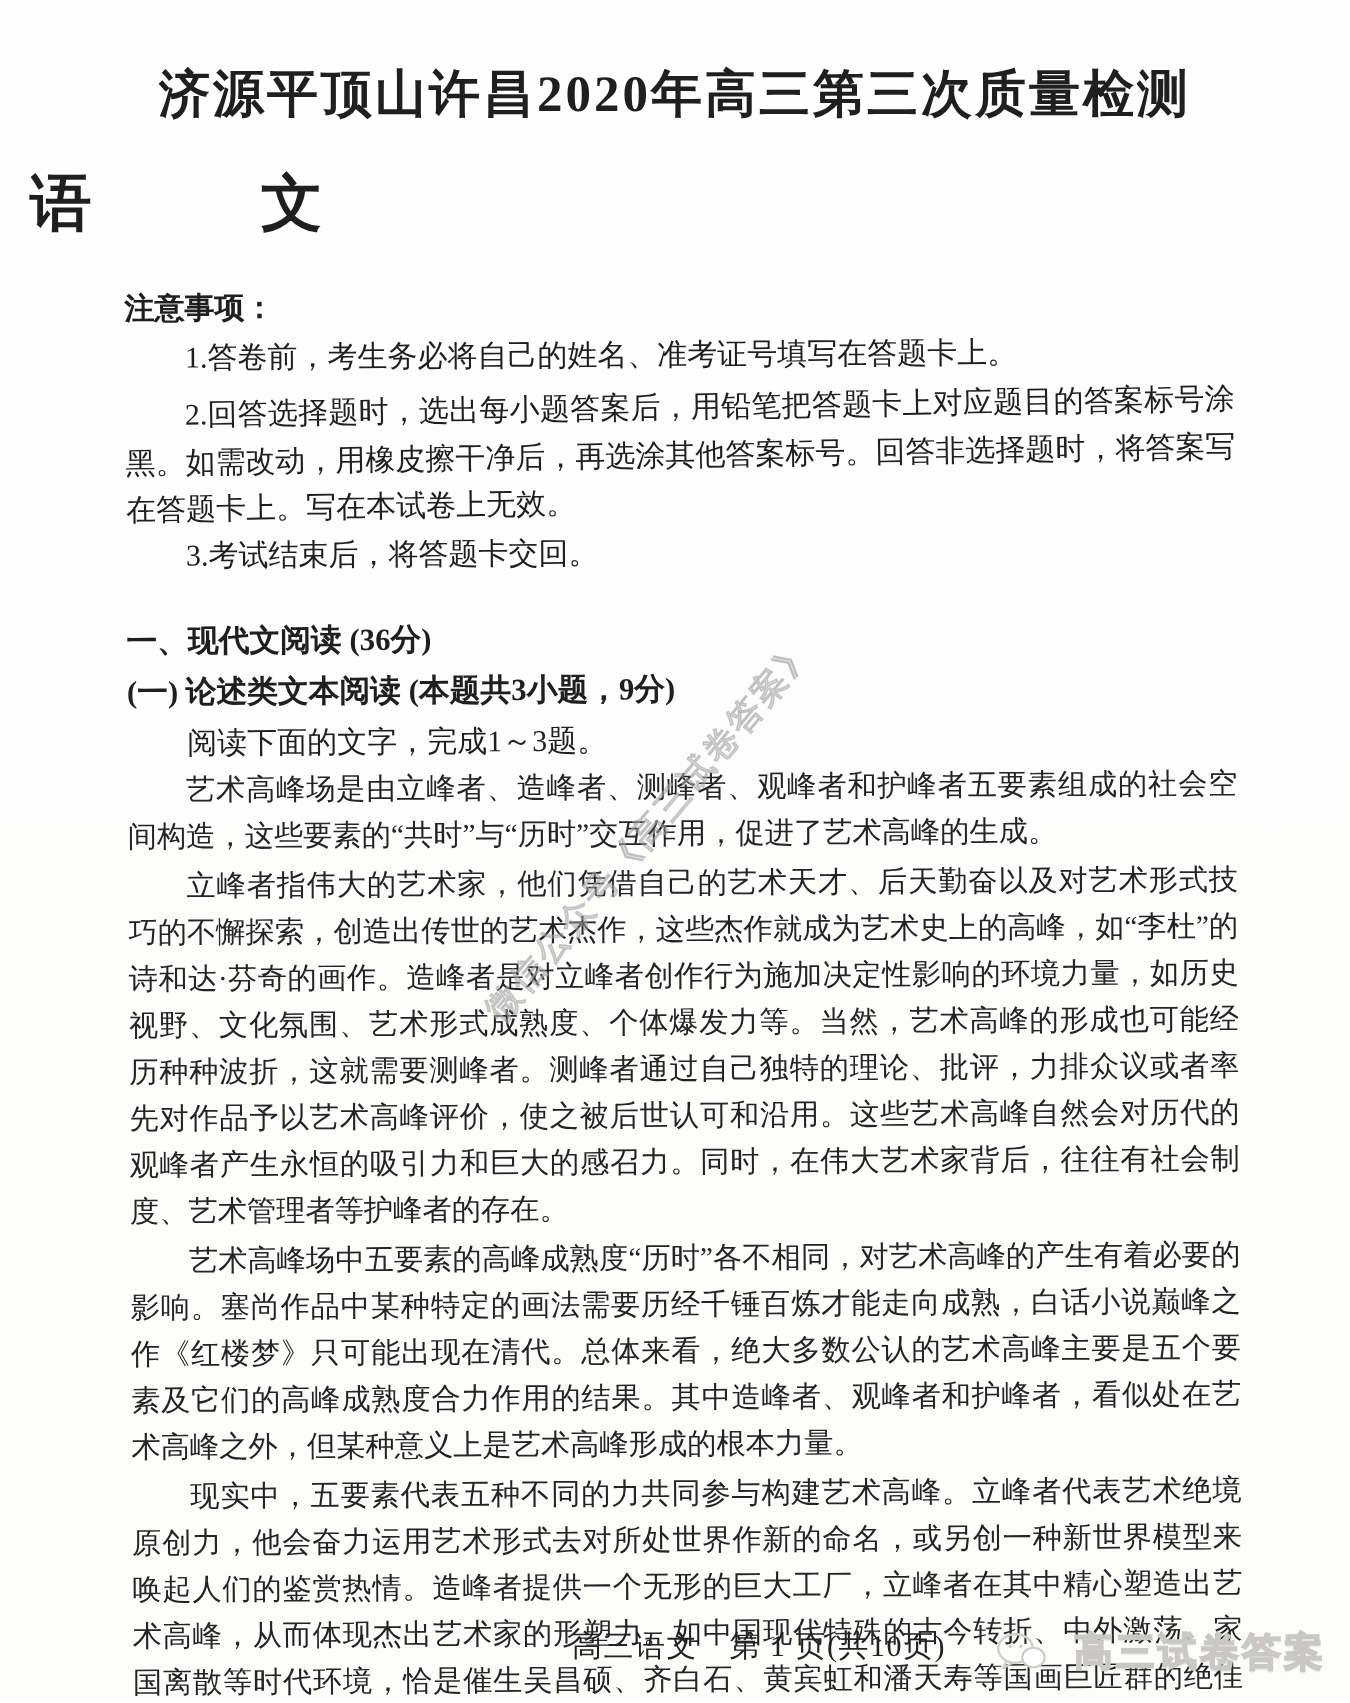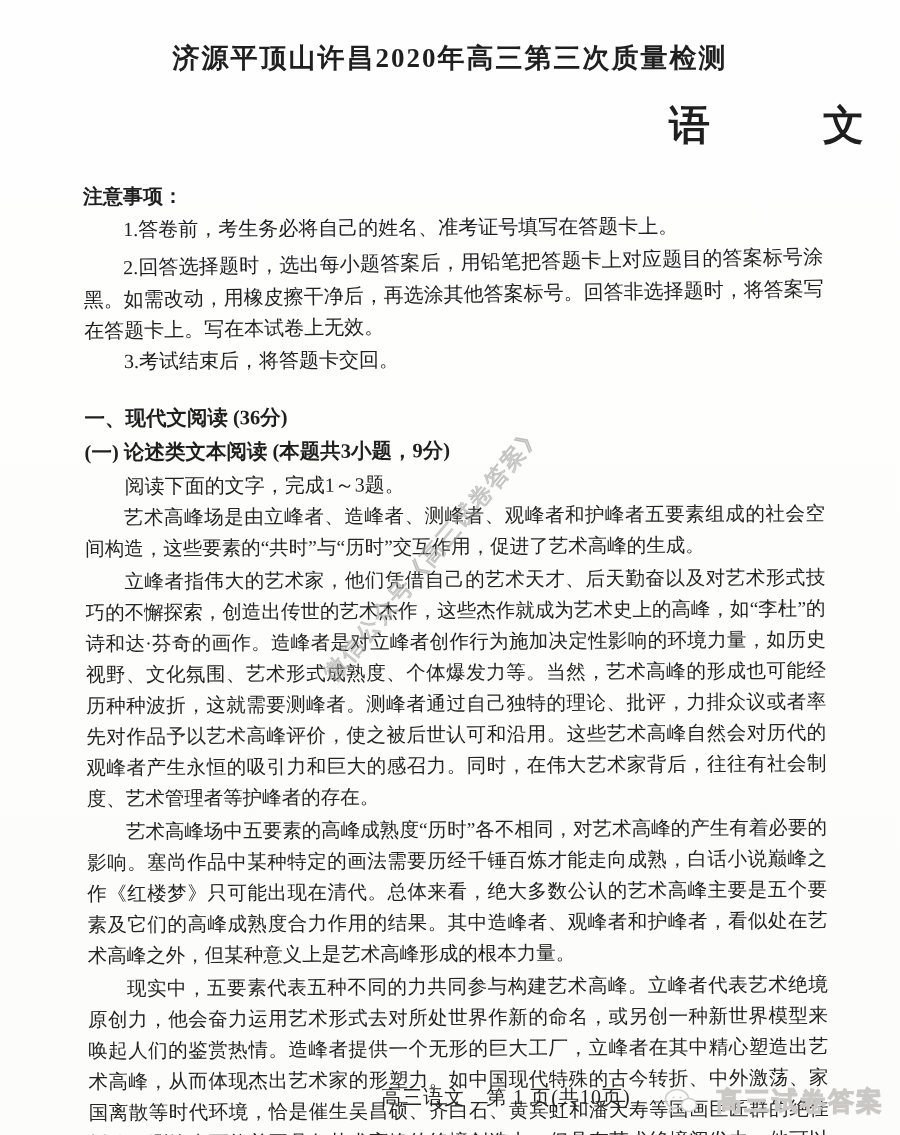--- a/index.html
+++ b/index.html
@@ -12,31 +12,31 @@
     width: 900px;
     height: 1135px;
     background: linear-gradient(180deg, #fefefe 0%, #fdfdfc 60%, #fcfcfb 100%);
     overflow: hidden;
     font-family: "Liberation Serif", "DejaVu Serif", serif;
     color: #1f1f1f;
   }
   .doc-title {
     margin-top: 40px;
     text-align: center;
-    font-size: 27px;
+    font-size: 34px;
     font-weight: bold;
     letter-spacing: 2px;
   }
   .doc-subject {
     margin-top: 22px;
-    text-align: right;
+    text-align: left;
     font-size: 41px;
     font-weight: bold;
     letter-spacing: 36px;
-    padding-left: 36px; 
+    padding-left: 20px; 
   }
   .content {
     margin: 0 74px 0 86px;
     transform: rotate(-0.35deg);
   }
   .notices-heading {
     margin-top: 26px;
     font-size: 20px;
     font-weight: bold;
     line-height: 30px;

